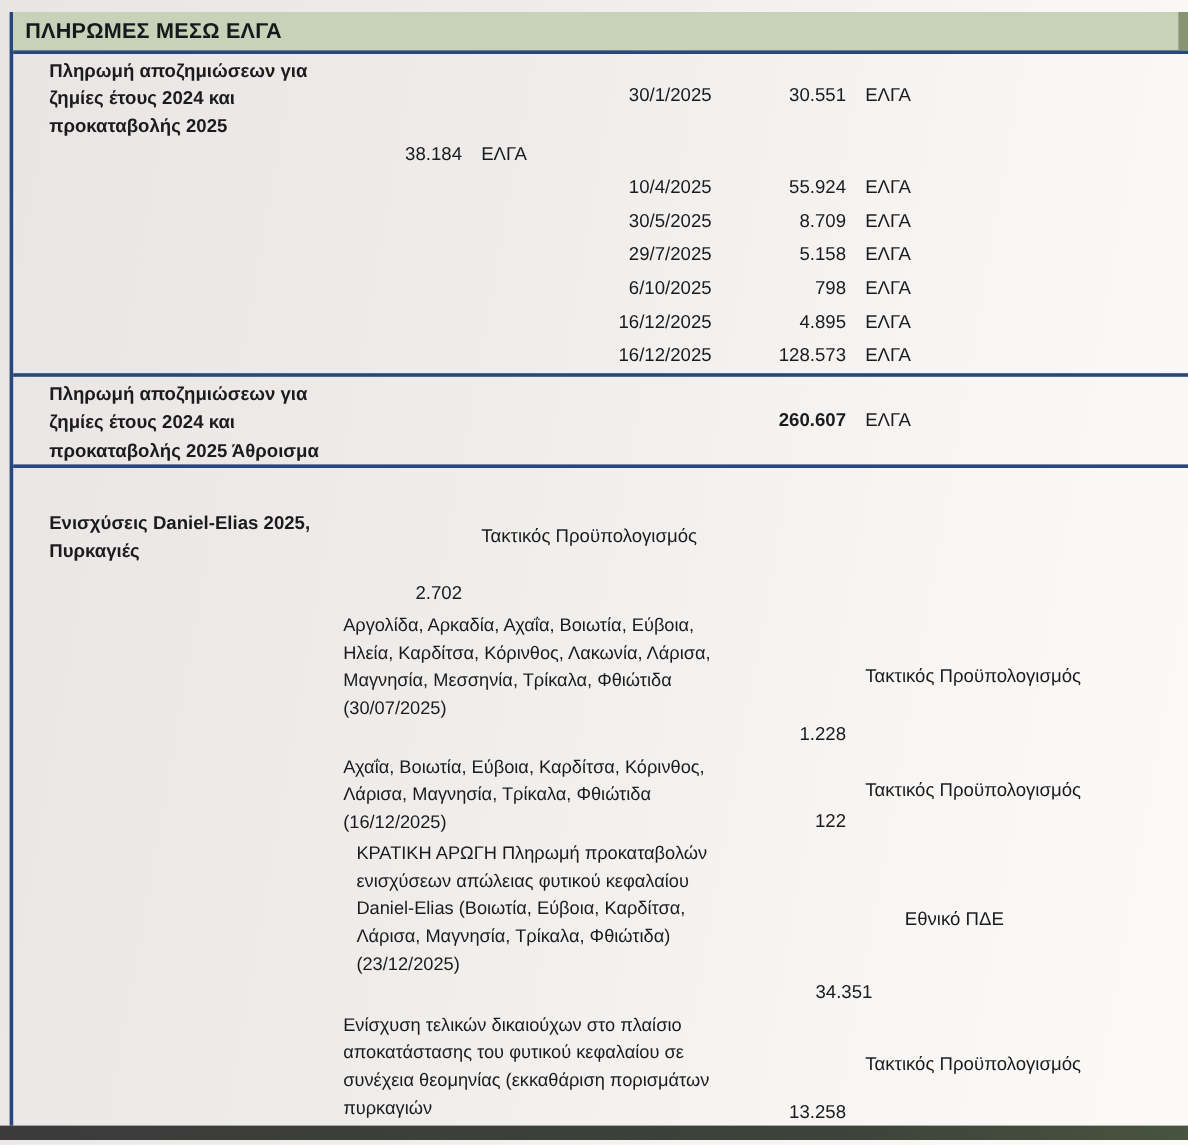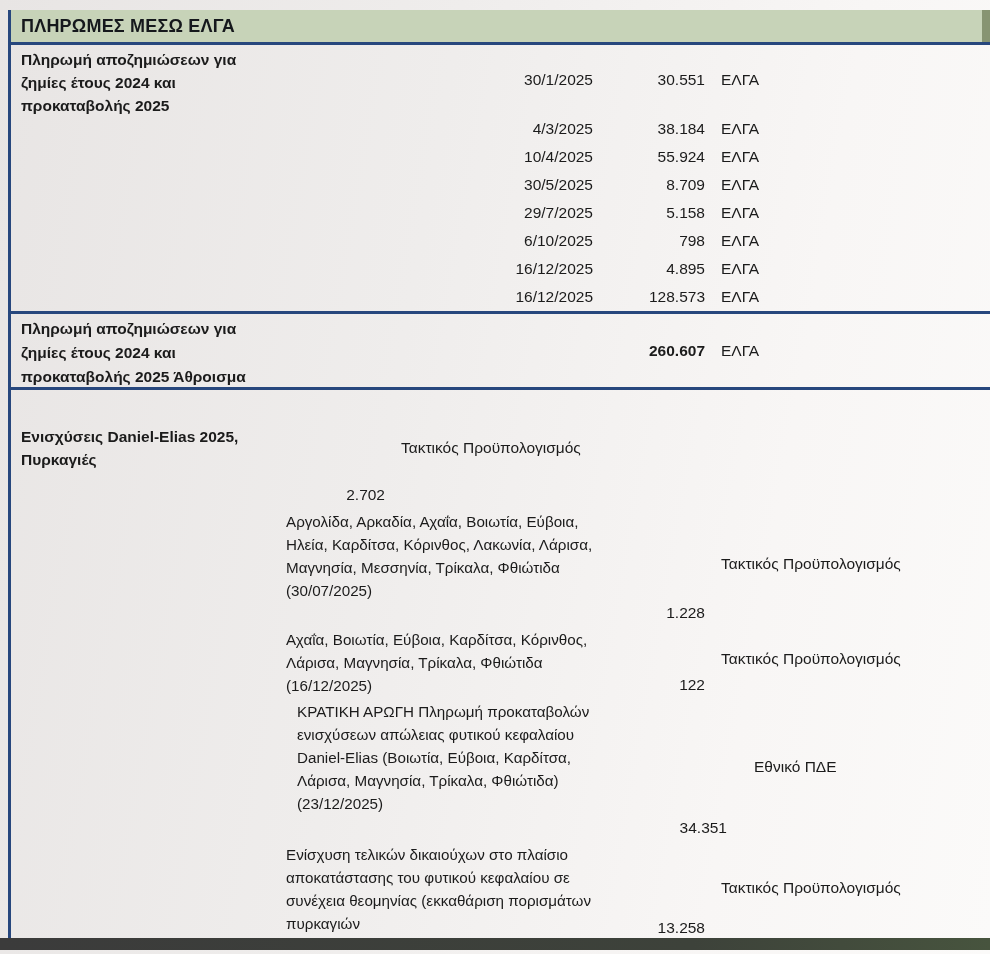--- a/index.html
+++ b/index.html
@@ -38,21 +38,21 @@
     position:absolute;right:0;top:0;bottom:0;width:8px;background:var(--green-cap);
   }
   
   .row{display:flex;box-sizing:border-box;}
   .colA{width:274px;box-sizing:border-box;padding-left:10px;}
   .colB{width:320px;box-sizing:border-box;}
   .colC{width:100px;box-sizing:border-box;text-align:right;align-items:flex-end;}
   .colD{flex:1;box-sizing:border-box;padding-left:16px;}
   .cellv{display:flex;flex-direction:column;justify-content:center;}
   .bold{font-weight:bold;}
-  .label-line{font-size:15.5px;font-weight:bold;line-height:23px;}
+  .label-line{font-size:15.5px;font-weight:bold;line-height:23px;margin-left:20px;}
   .val{font-size:15.5px;line-height:20px;}
   .date-cell{text-align:right;padding-right:12px;}
   
   .pay-first{height:70px;}
   .pay-first .colA{padding-top:3px;}
   .pay-row{height:28px;}
   .total-row{
     height:79px;
     border-top:3px solid var(--navy);
     border-bottom:3px solid var(--navy);
@@ -98,23 +98,20 @@
       <div class="colC cellv">
           <span class="val">30.551</span>
         </div>
       <div class="colD cellv">
           <span class="val">ΕΛΓΑ</span>
         </div>
     </div>
 
     <div class="row pay-row">
       <div class="colA"></div>
-      <div class="colB cellv date-cell">
-          <span class="val">4/3/2025</span>
-        </div>
       <div class="colC cellv">
           <span class="val">38.184</span>
         </div>
       <div class="colD cellv">
           <span class="val">ΕΛΓΑ</span>
         </div>
     </div>
     <div class="row pay-row">
       <div class="colA"></div>
       <div class="colB cellv date-cell">

